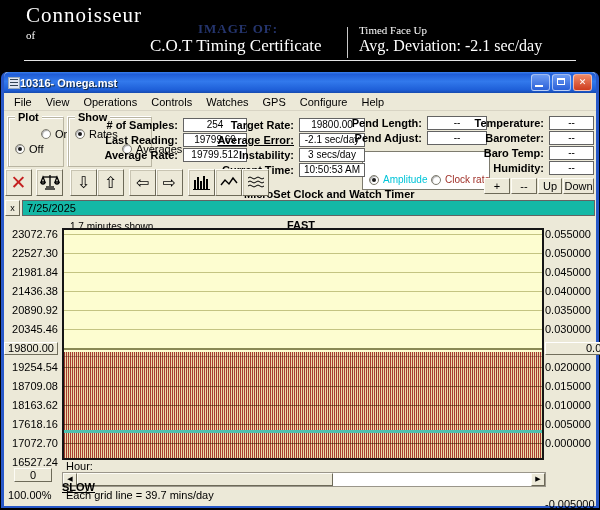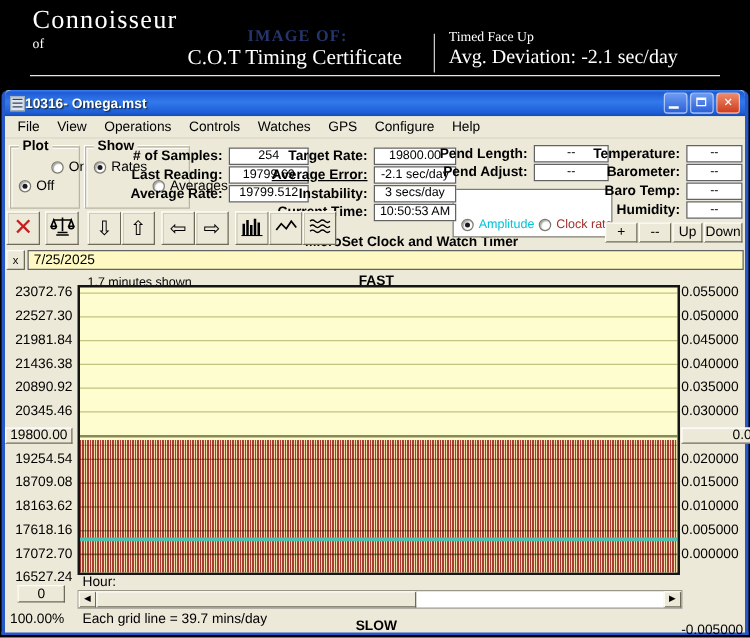--- a/index.html
+++ b/index.html
@@ -64,21 +64,21 @@
   .glyph-arrow{font-size:16px;line-height:16px;font-family:"DejaVu Sans",sans-serif;color:#000;}
 
   .mslabel{position:absolute;font-weight:bold;}
   .modebox{position:absolute;background:#fff;border:1px solid #7d7b6e;box-sizing:border-box;}
   .adjbtn{position:absolute;height:16px;background:#ECE9D8;border:1px solid;border-color:#fdfcf5 #6d6a58 #6d6a58 #fdfcf5;
           text-align:center;line-height:14px;box-sizing:border-box;font-size:11px;}
 
   
   .datebar-x{position:absolute;left:1px;top:89px;width:15px;height:16px;background:#ECE9D8;
              border:1px solid;border-color:#fdfcf5 #6d6a58 #6d6a58 #fdfcf5;text-align:center;line-height:14px;font-size:9px;box-sizing:border-box;}
-  .datefield{position:absolute;left:18px;top:89px;width:573px;height:16px;background:#fef9c3;
+  .datefield{position:absolute;left:18px;top:89px;width:573px;height:16px;background:#14b8a6;
              border:1px solid #636363;box-sizing:border-box;font-size:11px;padding:0 4px;font-family:"Liberation Sans",sans-serif;}
 
   
   .chart-note{position:absolute;left:66px;top:110px;font-size:10px;}
   .fast{position:absolute;left:58px;top:108px;width:478px;text-align:center;font-weight:bold;}
   .plot{position:absolute;left:58px;top:117px;width:478px;height:228px;background:#FDFDD0;
         border:2px solid #151515;box-sizing:content-box;overflow:hidden;}
   .gridline{position:absolute;left:0;right:0;height:1px;background:#c6c6a0;z-index:2;mix-blend-mode:multiply;}
   .gridline.target{height:2px;background:#8a8a68;}
   .red-band{position:absolute;left:0;right:0;top:122px;bottom:0;z-index:1;
@@ -96,21 +96,21 @@
            border:1px solid;border-color:#fdfcf5 #6d6a58 #6d6a58 #fdfcf5;text-align:center;line-height:12px;box-sizing:border-box;}
   .hourlbl{position:absolute;left:62px;top:349px;}
   .scrollbar{position:absolute;left:58px;top:361px;width:484px;height:15px;background:#fff;border:1px solid #9a968a;box-sizing:border-box;}
   .sb-btn{position:absolute;top:0;width:14px;height:13px;background:#ECE9D8;border:1px solid;
           border-color:#fdfcf5 #6d6a58 #6d6a58 #fdfcf5;text-align:center;line-height:11px;font-size:7px;box-sizing:border-box;font-family:"DejaVu Sans",sans-serif;}
   .sb-left{left:0;} .sb-right{right:0;}
   .sb-thumb{position:absolute;left:14px;top:0;width:256px;height:13px;background:#ECE9D8;
             border:1px solid;border-color:#fdfcf5 #6d6a58 #6d6a58 #fdfcf5;box-sizing:border-box;}
   .pct{position:absolute;left:4px;top:378px;}
   .gridnote{position:absolute;left:62px;top:378px;}
-  .slow{position:absolute;left:58px;top:384px;width:478px;text-align:center;font-weight:bold;}
+  .slow{position:absolute;left:58px;top:370px;width:478px;font-weight:bold;text-decoration:underline;}
 </style>
 </head>
 <body>
 
 <div class="hdr">
   <div class="logo">
     <div class="logo-l1">Connoisseur</div>
     <div class="logo-l2">
       <span class="logo-of">of</span>
     </div>

